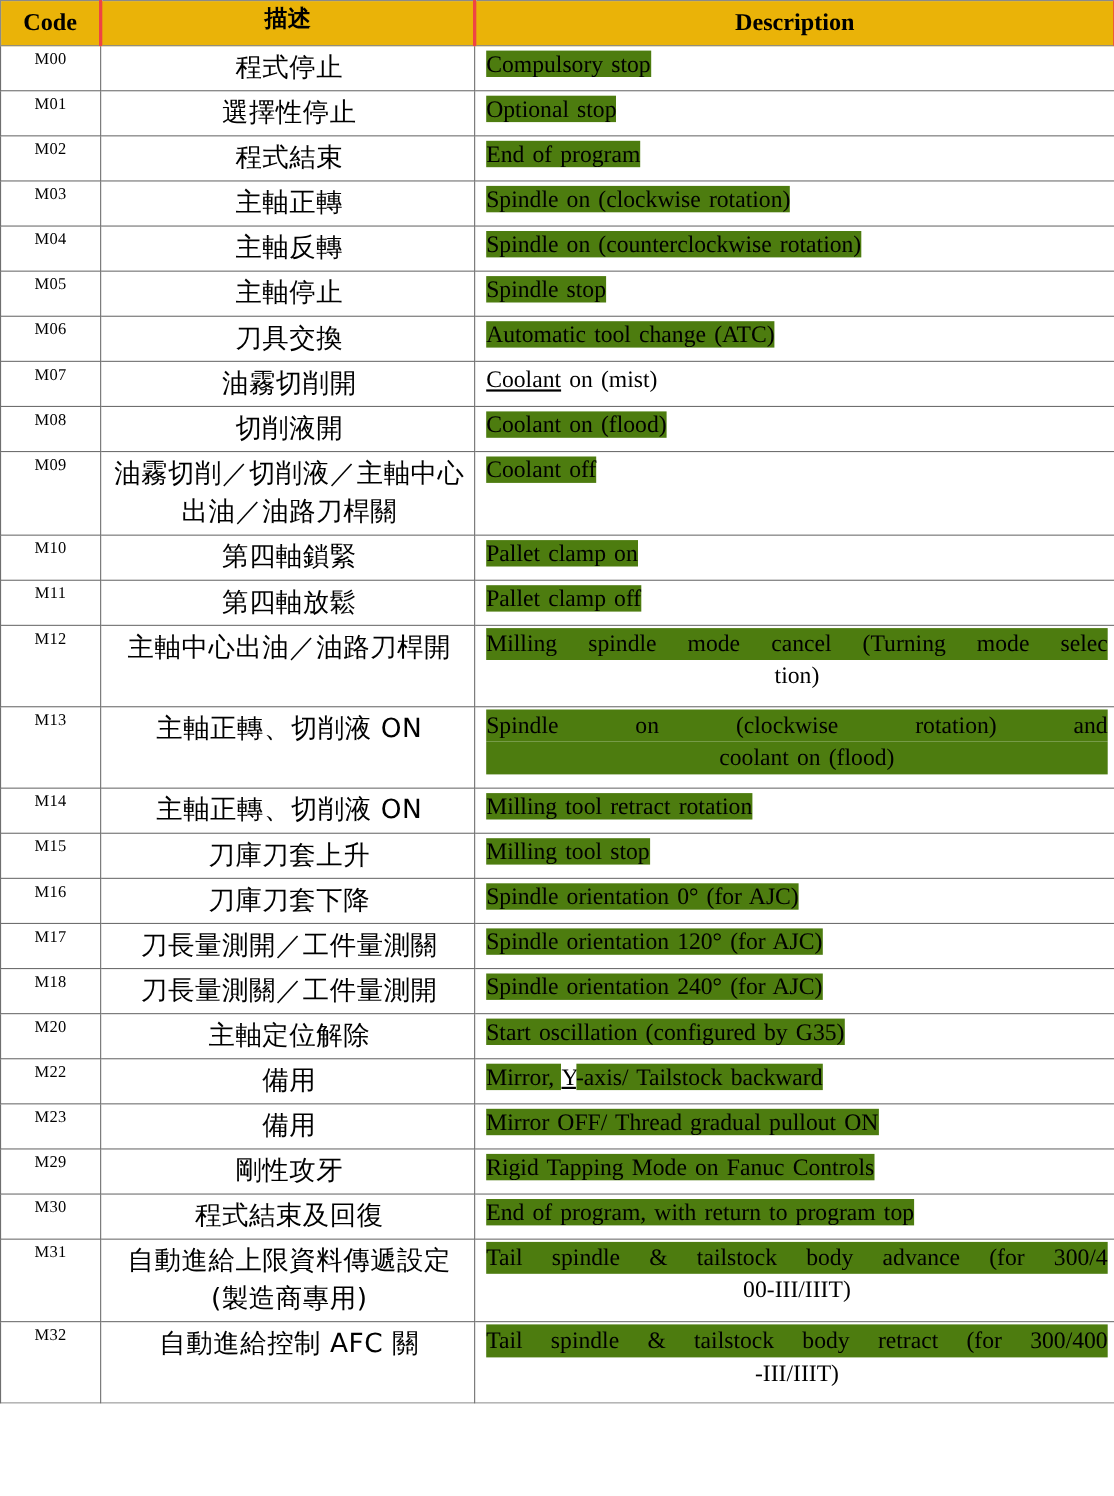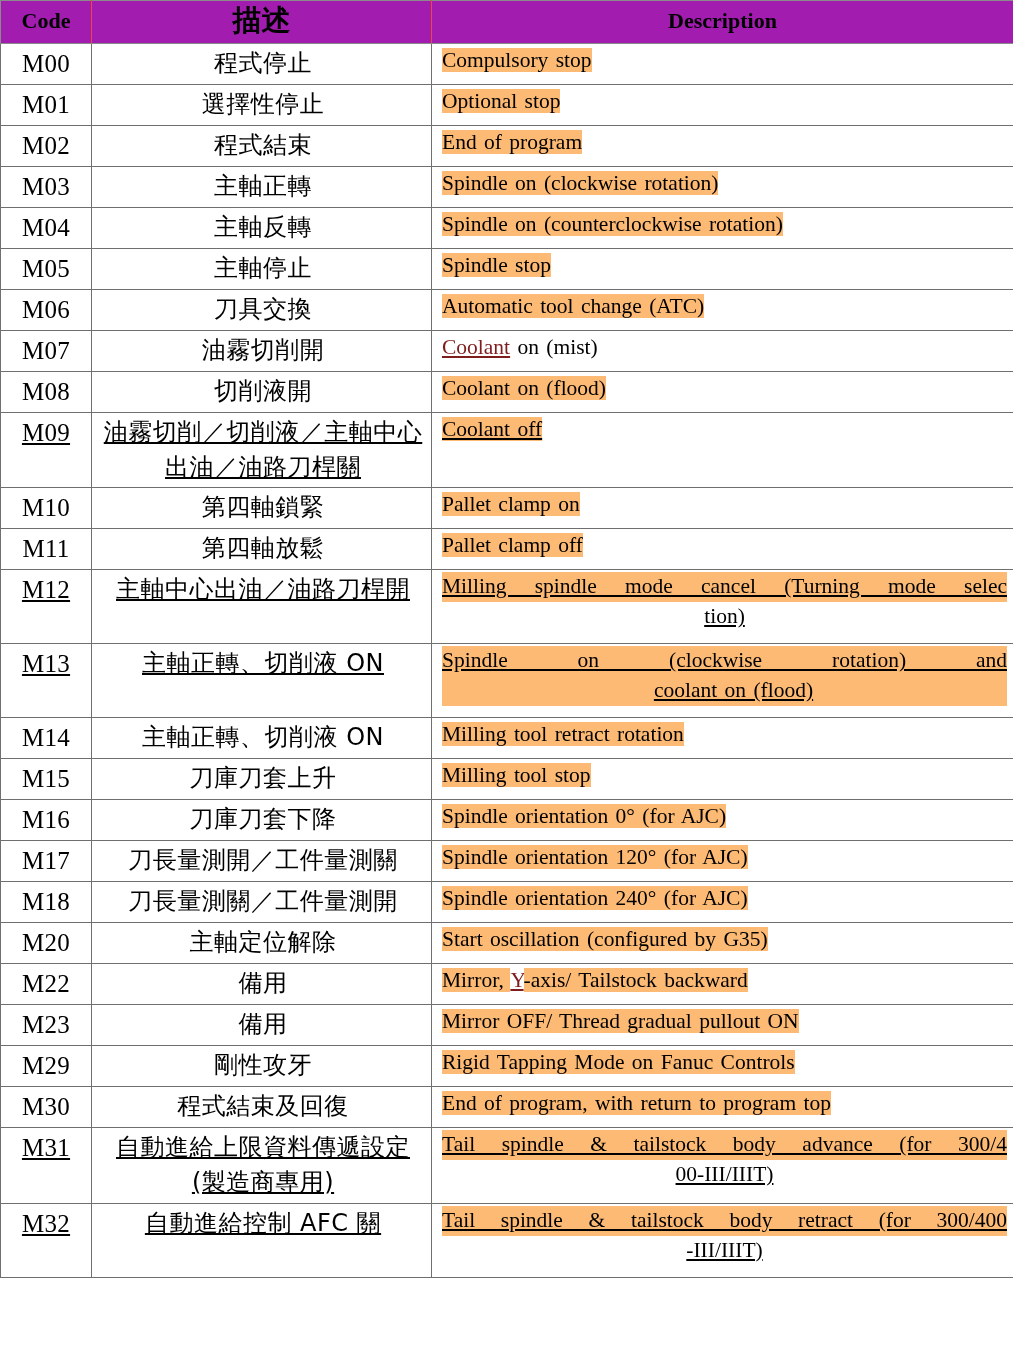--- a/index.html
+++ b/index.html
@@ -19,49 +19,49 @@
     width: 1013px;
     table-layout: fixed;
   }
 
   table.mcode-table col.col-code  { width: 91px; }
   table.mcode-table col.col-desc  { width: 340px; }
   table.mcode-table col.col-engl  { width: 582px; }
 
   
   thead th {
-    background: #a21caf;
+    background: #eab308;
     border: 1px solid #8a8a8a;
     border-left: none;
-    border-right: 1px solid #ef4444;
+    border-right: 3px solid #ef4444;
     font-weight: bold;
     font-size: 22px;
     text-align: center;
     padding: 4px 2px 6px 2px;
     height: 30px;
     vertical-align: middle;
     line-height: 1.1;
   }
   thead th.th-code { border-left: 1px solid #8a8a8a; }
-  thead th.th-desc { font-family: Liberation Serif, serif; font-size: 29px; }
+  thead th.th-desc { font-family: Liberation Mono, monospace; font-size: 21px; }
   thead th.th-engl { }
 
   
   tbody td {
     border: 1px solid #6f6f6f;
     vertical-align: top;
     padding: 2px 6px 3px 6px;
     font-size: 21px;
     line-height: 1.32;
     height: 34px;
   }
 
   td.cell-code {
     text-align: center;
-    font-size: 25px;
+    font-size: 15px;
     padding-top: 3px;
     letter-spacing: 0.3px;
   }
 
   td.cell-desc {
     text-align: center;
     font-family: "DejaVu Sans", "Liberation Sans", sans-serif;
     font-size: 24px;
     letter-spacing: 0.5px;
     padding-left: 9px;
@@ -71,42 +71,42 @@
   td.cell-engl {
     text-align: justify;
     text-justify: inter-word;
     padding-left: 10px;
     padding-right: 6px;
     font-size: 21.5px;
     line-height: 1.38;
     word-spacing: 2px;
   }
   td.cell-engl .hl {
-    background: #fdba74;
+    background: #4d7c0f;
   }
   td.cell-engl .indent2 {
     display: block;
     padding-left: 18px;
   }
   td.cell-engl.justify-block .line1 {
     display: block;
     text-align: justify;
     text-align-last: justify;
   }
   td.cell-engl.justify-block .line2 {
     display: block;
     text-align: center;
   }
 
   a.xlink {
-    color: #7f1d1d;
+    color: #000000;
     text-decoration: underline;
   }
 
-  .tall-2 { height: 74px; text-decoration: underline; }
+  .tall-2 { height: 74px; }
 </style>
 </head>
 <body>
 
 <table class="mcode-table">
   <colgroup>
     <col class="col-code">
     <col class="col-desc">
     <col class="col-engl">
   </colgroup>

